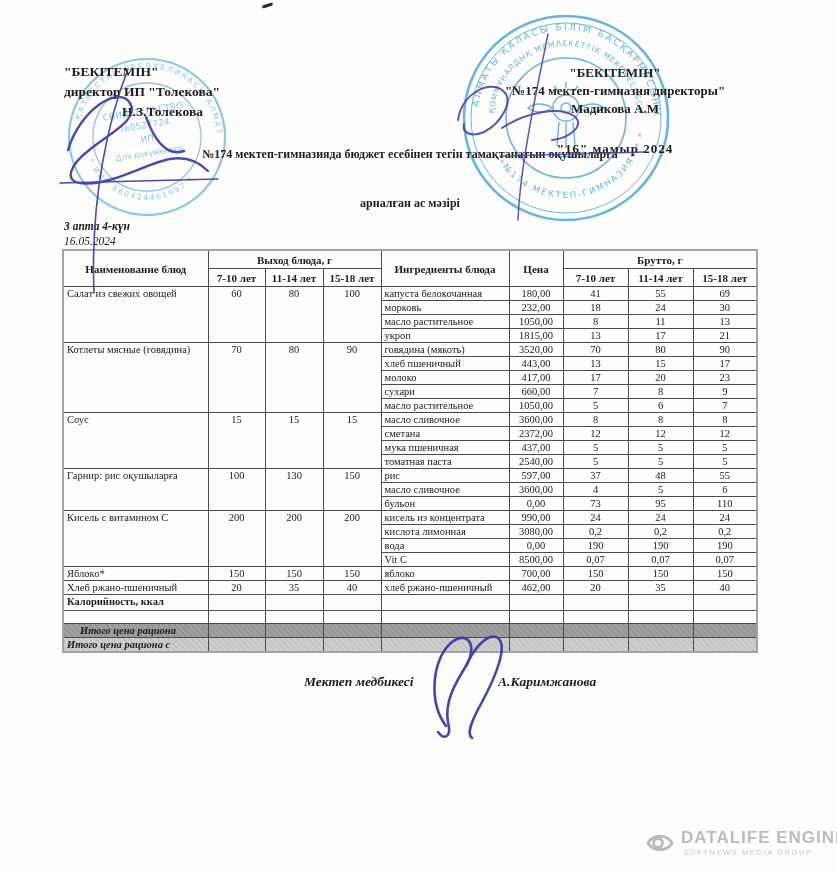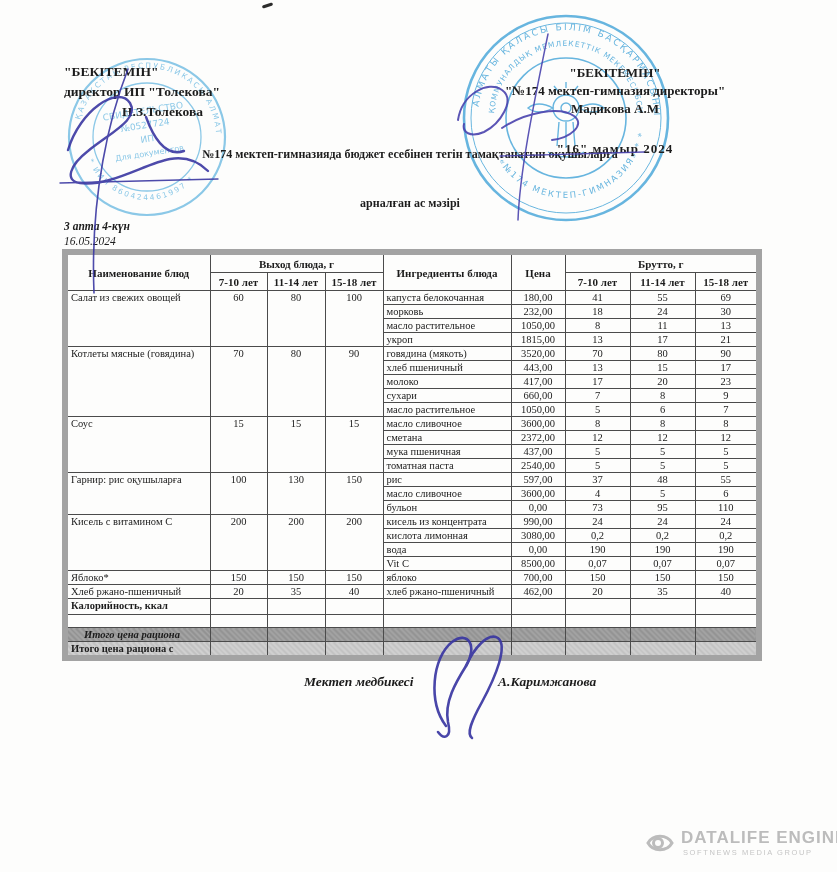--- a/index.html
+++ b/index.html
@@ -23,31 +23,31 @@
   .stamp-right{left:458px;top:12px;opacity:.85;}
   .sig{position:absolute;z-index:6;pointer-events:none;}
   .artifact-top{position:absolute;left:262px;top:4px;width:11px;height:3px;background:#2c2c2c;transform:rotate(-18deg);border-radius:2px;z-index:2;}
 
   
   .table-wrap{position:absolute;left:62px;top:249px;z-index:4;}
   table.menu{border-collapse:collapse;table-layout:fixed;width:694px;
              font-family:"Liberation Serif","DejaVu Serif",serif;}
   table.menu th,table.menu td{border:1px solid #4b4b4b;overflow:hidden;white-space:nowrap;
              font-size:10.5px;padding:0 3px;}
-  table.menu{border:6px solid #a3a3a3;}
+  table.menu{border:2px solid #a3a3a3;}
   table.menu th{font-weight:bold;text-align:center;font-size:11px;height:17px;padding:0 2px;}
   table.menu td{height:13px;line-height:13px;}
   td.dish{text-align:left;vertical-align:top;padding-top:1px;}
   td.num{text-align:center;vertical-align:top;padding-top:1px;}
   td.ing{text-align:left;margin-top:31px;}
   tr.footer-bold td{font-weight:bold;height:15px;}
   tr.footer-empty td{height:12px;}
   tr.footer-dark td{height:13px;font-weight:bold;font-style:italic;
       background:repeating-linear-gradient(45deg,#a3a3a3 0 2px,#939393 2px 4px);padding-left:16px;}
-  tr.footer-light td{height:13px;font-weight:bold;
+  tr.footer-light td{height:13px;font-weight:bold;font-style:italic;
       background:repeating-linear-gradient(45deg,#d0d0d0 0 2px,#c2c2c2 2px 4px);margin-left:20px;}
 
   
   .nurse-line{position:absolute;top:674px;left:0;width:837px;z-index:5;font-size:13.5px;font-weight:bold;font-style:italic;}
   .nurse-label{position:absolute;left:304px;top:0;}
   .nurse-name{position:absolute;left:498px;top:0;}
 
   
   .dle{position:absolute;left:645px;top:826px;width:180px;height:40px;z-index:5;}
   .dle-icon{position:absolute;left:0;top:2px;}

